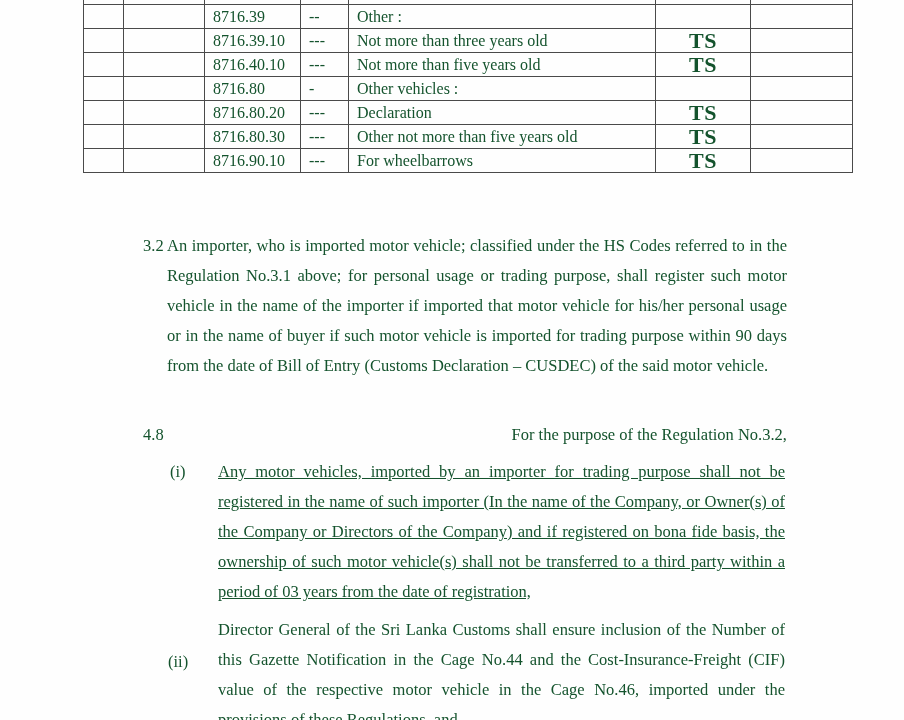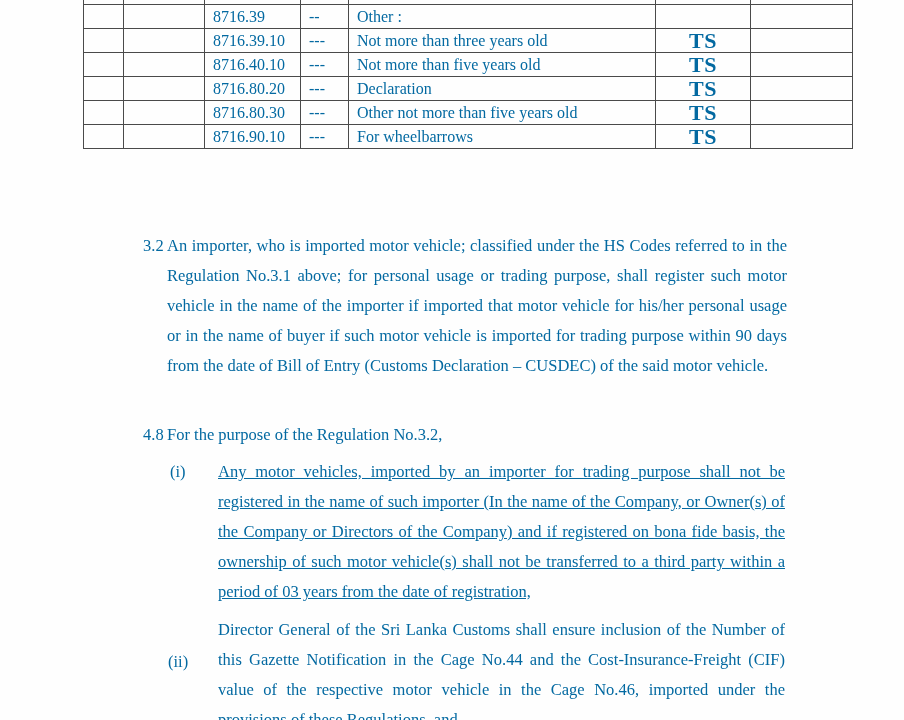--- a/index.html
+++ b/index.html
@@ -7,21 +7,21 @@
     padding: 0;
     background: #ffffff;
   }
   .page {
     position: relative;
     width: 904px;
     height: 720px;
     overflow: hidden;
     background: #fefefe;
     font-family: "Liberation Serif", serif;
-    color: #0369a1;
+    color: #14532d;
   }
   
   .hs-table {
     position: absolute;
     left: 83px;
     top: -19px;            
     width: 769px;
     border-collapse: collapse;
     table-layout: fixed;
   }
@@ -52,21 +52,21 @@
   }
   .pbody {
     position: absolute;
     font-size: 16.5px;
     line-height: 30px;
     text-align: justify;
   }
   .pbody b { font-weight: normal; }
   #p32-body  { left: 167px; top: 231px; width: 620px; }
   #p32-num   { left: 143px; top: 231px; }
-  #p33-body  { left: 167px; top: 420px; width: 620px; text-align: left; }
+  #p33-body  { left: 167px; top: 420px; width: 620px; text-align: right; }
   #p33-num   { left: 143px; top: 420px; }
   #i1-body   { left: 218px; top: 457px; width: 567px; text-decoration: underline; }
   #i1-num    { left: 170px; top: 457px; }
   #i2-body   { left: 218px; top: 615px; width: 567px; }
   #i2-num    { left: 168px; top: 647px; }
 </style>
 </head>
 <body>
 
 <div class="page">
@@ -114,20 +114,29 @@
         <td></td>
         <td>8716.40.10</td>
         <td>---</td>
         <td>Not more than five years old</td>
         <td class="ts-cell">TS</td>
         <td></td>
       </tr>
       <tr>
         <td></td>
         <td></td>
+        <td>8716.80</td>
+        <td>-</td>
+        <td>Other vehicles :</td>
+        <td class="ts-cell"></td>
+        <td></td>
+      </tr>
+      <tr>
+        <td></td>
+        <td></td>
         <td>8716.80.20</td>
         <td>---</td>
         <td>Declaration</td>
         <td class="ts-cell">TS</td>
         <td></td>
       </tr>
       <tr>
         <td></td>
         <td></td>
         <td>8716.80.30</td>

